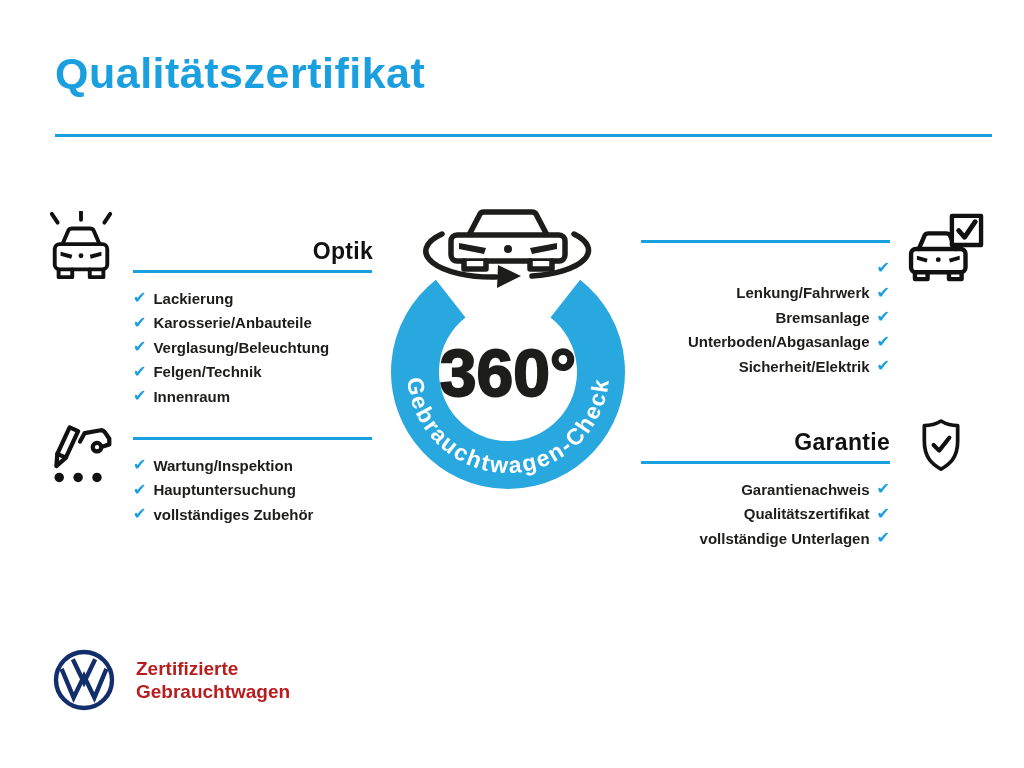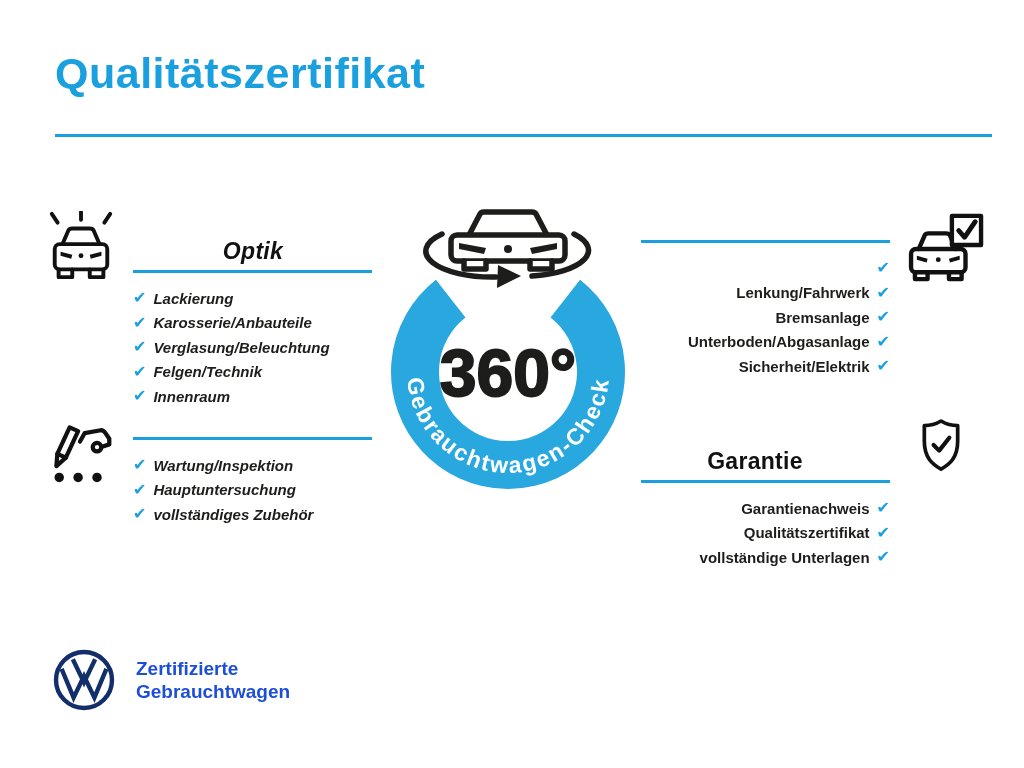--- a/index.html
+++ b/index.html
@@ -13,21 +13,21 @@
     position:absolute; left:55px; top:50px;
     font-size:43px; font-weight:700; letter-spacing:0.5px;
     color:#1A9FDF; margin:0; line-height:1.1;
   }
   .title-rule {
     position:absolute; left:55px; top:134px; width:937px; height:3px;
     background:#1A9FDF;
   }
   
   .section { position:absolute; }
-  .sec-left  { text-align:center;font-style:italic; }
+  .sec-left  { text-align:right; }
   .sec-right { text-align:right; }
   .sec-heading {
     font-size:23px; font-weight:700; color:#111; line-height:30px;
     letter-spacing:0.3px; margin:0;
   }
   .sec-rule { height:3px; background:#1A9FDF; margin-top:4px; }
   .sec-left  .sec-rule { width:239px; }
   .sec-right .sec-rule { width:249px; margin-left:auto; }
   .list { margin-top:13px; }
   .item-row {
@@ -41,21 +41,21 @@
   }
   
   .icon { position:absolute; }
   .icon svg { display:block; }
   
   .emblem { position:absolute; left:358px; top:188px; }
   
   .vw-logo { position:absolute; left:52px; top:648px; }
   .brand-text {
     position:absolute; left:136px; top:657px;
-    font-size:19px; font-weight:700; line-height:23px; color:#1d4ed8;
+    font-size:19px; font-weight:700; line-height:23px; color:#b91c1c;
   }
 </style>
 </head>
 <body>
 
 <div class="page">
 
   <h1 class="page-title">Qualitätszertifikat</h1>
   <div class="title-rule"></div>
 
@@ -183,21 +183,21 @@
       </div>
   </div>
 
   <div class="icon" style="left:916px; top:418px;">
     <svg width="50" height="56" viewBox="0 0 54 60" fill="none" stroke="#111" stroke-width="4" stroke-linecap="round" stroke-linejoin="round">      
         <path d="M27 3 C 32 6 38 8 45 8 L 45 25 C 45 43 36 50 27 55 C 18 50 9 43 9 25 L 9 8 C 16 8 22 6 27 3 Z"></path>
       <path d="M19 29 L25 35 L36 21" stroke-width="4.5"></path>
     </svg>
   </div>
 
-  <div class="section sec-right" style="right:134px; top:446px; width:270px;text-align:center;">
+  <div class="section sec-right" style="right:134px; top:427px; width:270px;">
     <h2 class="sec-heading">Garantie</h2>
     <div class="sec-rule"></div>
     <div class="list">
 
         <div class="item-row">
           <span>Garantienachweis</span>
           <span class="check">✔</span>
         </div>
 
         <div class="item-row">

